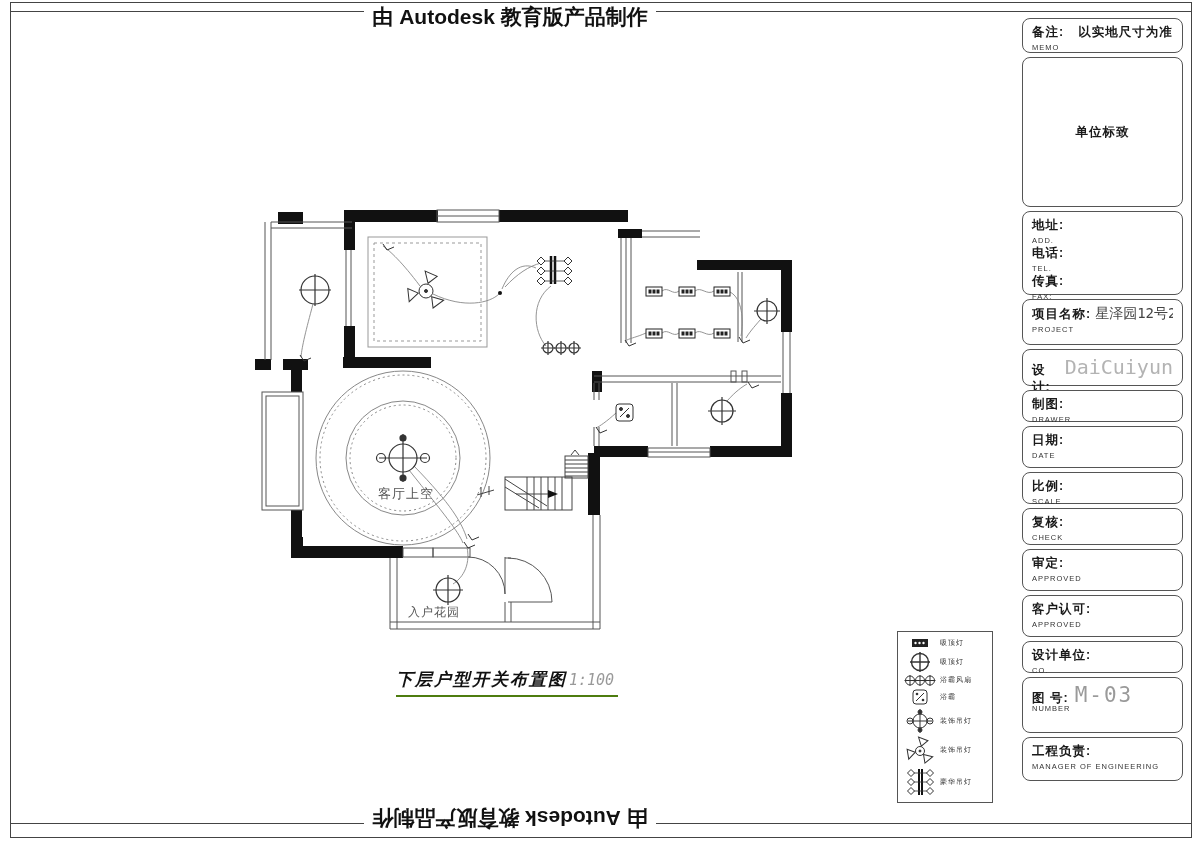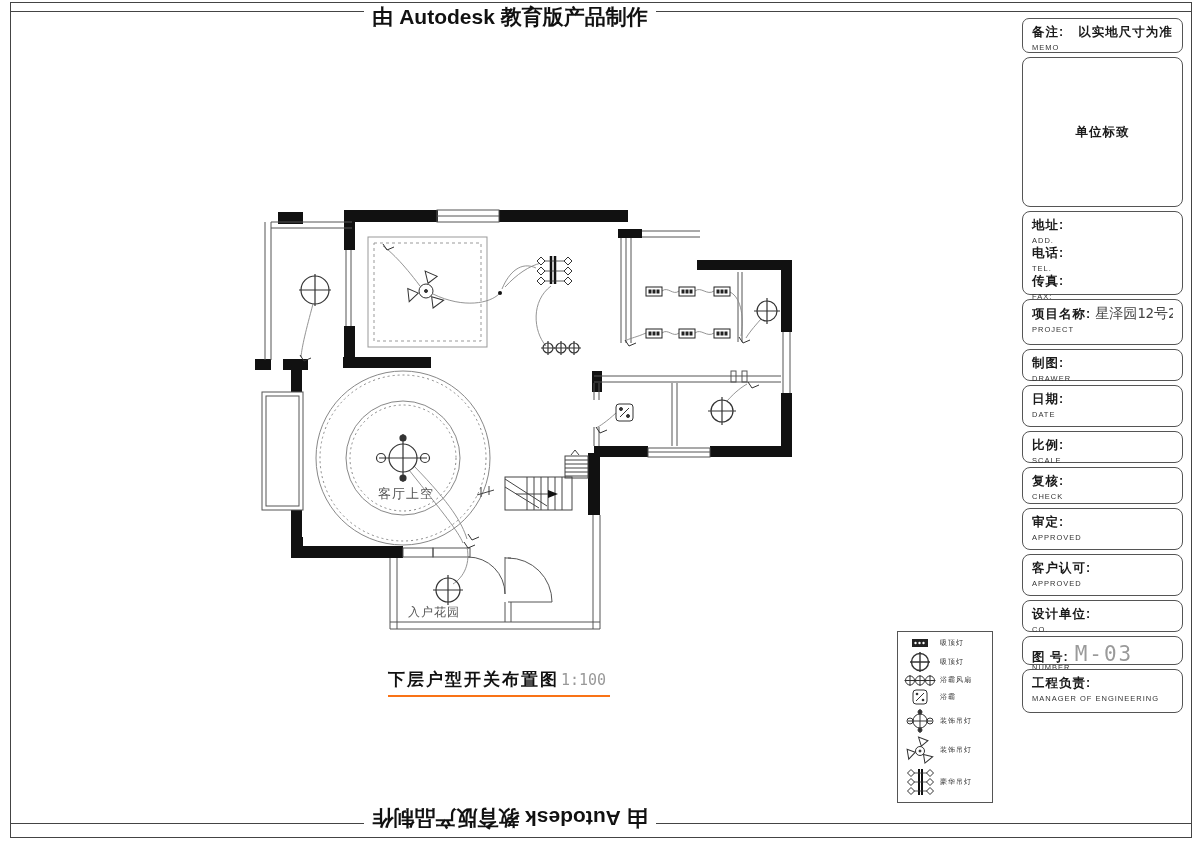--- a/index.html
+++ b/index.html
@@ -11,37 +11,37 @@
   .banner{position:absolute;left:0;width:1020px;text-align:center;font-size:21px;font-weight:bold;}
   .banner span{background:#fff;padding:0 8px;text-align:center;}
   .banner.top{top:3px;}
   .banner.bottom{top:804px;transform:rotate(180deg);}
   
   .tb{position:absolute;left:1022px;top:18px;width:161px;display:flex;flex-direction:column;gap:4px;}
   .tb-box{border:1.2px solid #555;border-radius:8px;background:#fff;padding:5px 9px;box-sizing:border-box;flex:none;}
   .tb-cn{font-size:12.5px;font-weight:bold;color:#1a1a1a;letter-spacing:1px;}
   .tb-en{font-size:7.5px;color:#333;letter-spacing:1px;margin-top:2px;}
   .cadval{font-family:"DejaVu Sans Mono",monospace;color:#b3b3b3;}
-  .memo-box{height:35px;display:flex;align-items:flex-start;gap:10px;border-radius:7px;}
+  .memo-box{height:35px;display:flex;align-items:flex-start;gap:10px;}
   .logo-box{height:150px;display:flex;align-items:center;justify-content:center;}
   .contact-box{height:84px;display:flex;flex-direction:column;justify-content:space-around;}
   .proj-box{height:46px;}
   .row-sm{height:37px;}
   .row-md{height:32px;}
   .row-lg{height:42px;}
-  .num-box{height:29px;}
+  .num-box{height:56px;}
   .mgr-box{height:44px;}
   .proj-line{display:flex;align-items:baseline;gap:4px;white-space:nowrap;overflow:hidden;}
   .proj-val{font-family:"DejaVu Sans Mono",monospace;font-size:14px;color:#444;letter-spacing:0px;}
   .des-line{display:flex;align-items:baseline;gap:8px;}
   .des-val{font-size:20px;}
   .num-line{display:flex;align-items:baseline;gap:6px;}
   .num-val{font-size:21px;color:#9a9a9a;letter-spacing:2px;}
   
-  .dwg-title{position:absolute;left:388px;top:668px;border-bottom:2px solid #f97316;padding:0 4px 4px 0;white-space:nowrap;}
+  .dwg-title{position:absolute;left:396px;top:668px;border-bottom:2px solid #4d7c0f;padding:0 4px 4px 0;white-space:nowrap;font-style:italic;}
   .dwg-title .cn{font-size:17px;font-weight:bold;letter-spacing:2px;color:#111;}
   .dwg-title .sc{font-family:"DejaVu Sans Mono",monospace;font-size:15px;color:#999;margin-left:2px;}
   
   .legend{position:absolute;left:897px;top:631px;width:96px;height:172px;border:1px solid #555;
           box-sizing:border-box;display:flex;flex-direction:column;justify-content:space-around;padding:3px 2px;}
   .lg-row{display:flex;align-items:center;flex:none;}
   .lg-sym{width:40px;display:flex;justify-content:center;flex:none;}
   .lg-label{font-size:7px;color:#333;letter-spacing:1px;}
   svg{display:block;}
   .plan{position:absolute;left:0;top:0;}
@@ -401,20 +401,27 @@
       <div class="tb-en">FAX:</div>
     </div>
   </div>
   <div class="tb-box proj-box">
     <div class="proj-line">
       <span class="tb-cn">项目名称:</span>
       <span class="proj-val">星泽园12号2-303--</span>
     </div>
     <div class="tb-en">PROJECT</div>
   </div>
+  <div class="tb-box row-sm">
+    <div class="des-line">
+      <span class="tb-cn">设计:</span>
+      <span class="cadval des-val">DaiCuiyun</span>
+    </div>
+    <div class="tb-en" style="margin-top:-3px;">DESIGNER</div>
+  </div>
   <div class="tb-box row-md">
     <div class="tb-cn">制图:</div>
     <div class="tb-en">DRAWER</div>
   </div>
   <div class="tb-box row-lg">
     <div class="tb-cn">日期:</div>
     <div class="tb-en">DATE</div>
   </div>
   <div class="tb-box row-md">
     <div class="tb-cn">比例:</div>

